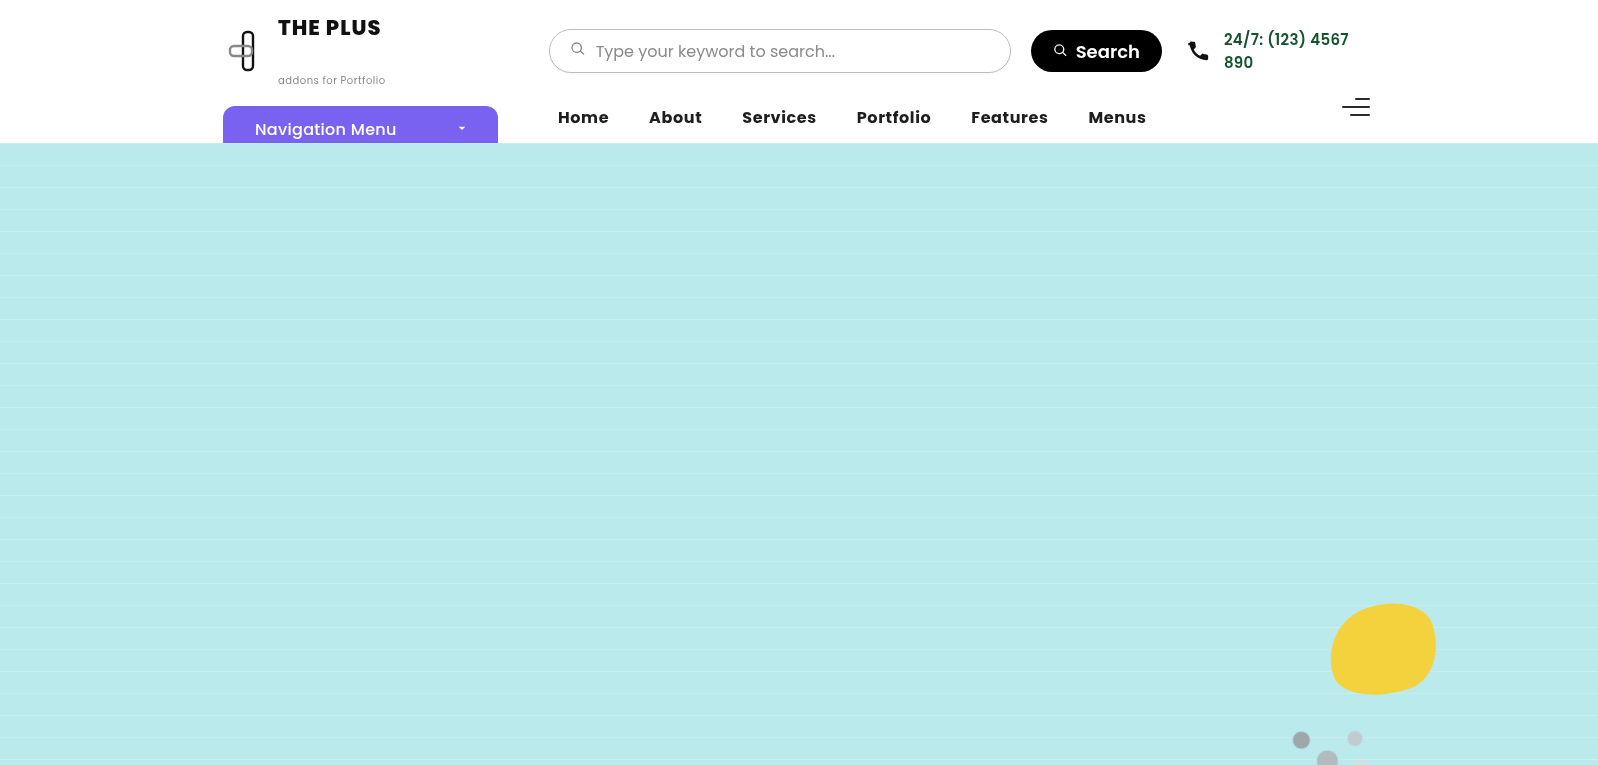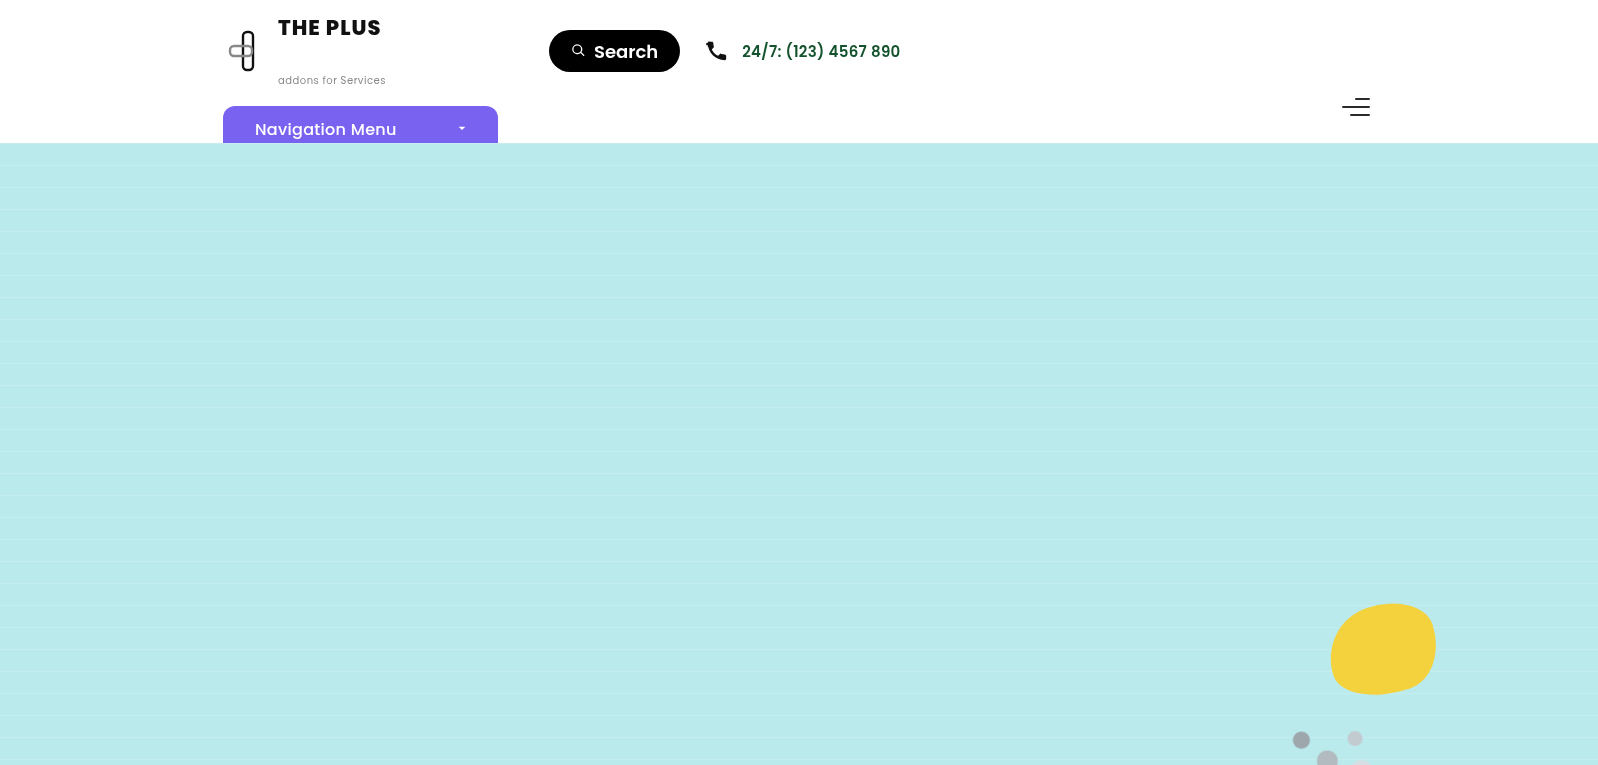--- a/index.html
+++ b/index.html
@@ -247,27 +247,35 @@
     <div class="logo-block">
       <span class="logo-mark">
         <svg width="38" height="42" viewBox="0 0 38 42" fill="none">
 
           <rect x="15" y="2" width="10" height="38" rx="4" stroke="#111" stroke-width="2.4"></rect>
           <rect x="2" y="16" width="22" height="10" rx="4" stroke="#888" stroke-width="2.4"></rect>
         </svg>
       </span>
       <span class="logo-text">
         <span class="logo-title">THE PLUS</span>
-        <span class="logo-sub">addons for Services</span>
+        <span class="logo-sub">addons for Portfolio</span>
       </span>
     </div>
 
     <div class="spacer1"></div>
 
     <div class="search-wrap">
+      <div class="search-pill">
+        <span>
+          <svg width="16" height="16" viewBox="0 0 24 24">
+              <path fill="#8a8a8a" d="M10 2a8 8 0 105.3 14l5 5 1.4-1.4-5-5A8 8 0 0010 2zm0 2a6 6 0 110 12 6 6 0 010-12z"></path>
+            </svg>
+        </span>
+        <input class="search-input" type="text" placeholder="Type your keyword to search..." style="">
+      </div>
       <button class="search-btn">
         <span>
           <svg width="15" height="15" viewBox="0 0 24 24">
               <path d="M10 2a8 8 0 105.3 14l5 5 1.4-1.4-5-5A8 8 0 0010 2zm0 2a6 6 0 110 12 6 6 0 010-12z"></path>
             </svg>
         </span>
         <span>Search</span>
       </button>
     </div>
 
@@ -289,20 +297,28 @@
 
     <button class="navmenu-btn">
       <span>Navigation Menu</span>
       <span class="chev">
         <svg width="16" height="16" viewBox="0 0 24 24">
             <path fill="#ffffff" d="M7 10l5 5 5-5z"></path>
           </svg>
       </span>
     </button>
 
+    <nav class="mainnav">
+      <a>Home</a>
+      <a>About</a>
+      <a>Services</a>
+      <a>Portfolio</a>
+      <a>Features</a>
+      <a>Menus</a>
+    </nav>
 
     <div class="hamburger">
       <span></span>
         <span></span>
         <span></span>
     </div>
   </div>
 
   <div class="hero">
     <div class="hero-deco">

